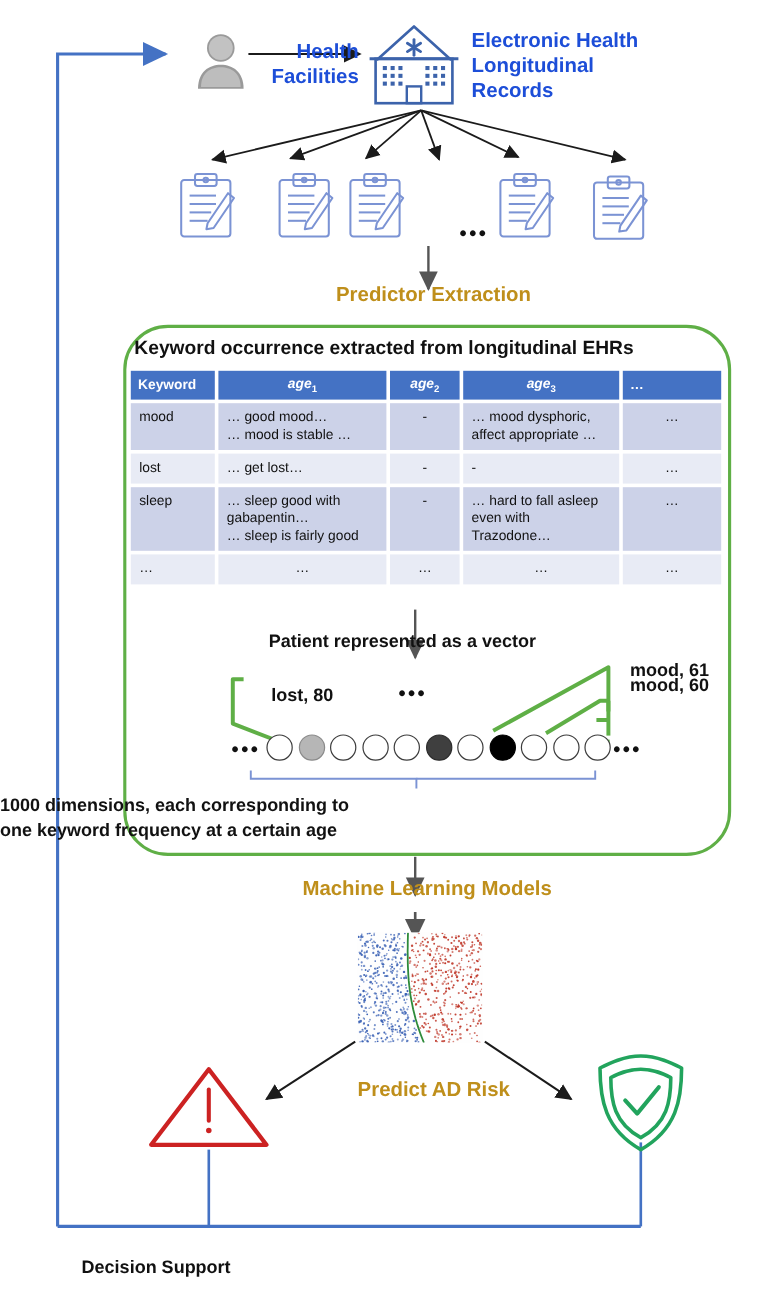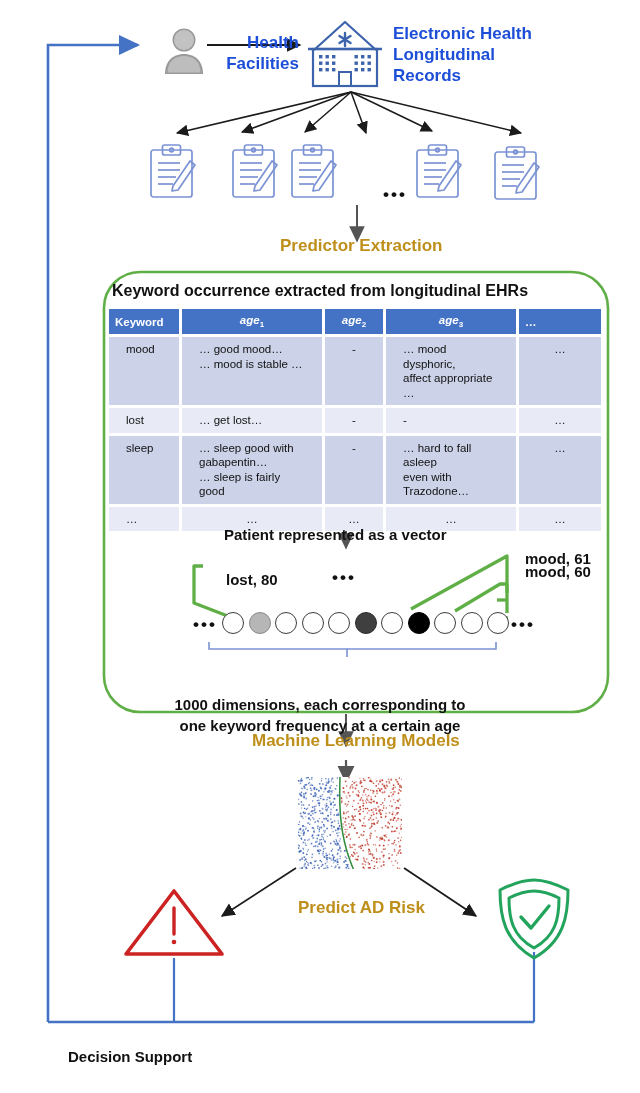--- a/index.html
+++ b/index.html
@@ -12,21 +12,21 @@
   .black-label{color:#111;font-weight:700;font-size:15px;}
   .dots{color:#111;font-weight:900;font-size:17px;letter-spacing:2px;}
 
   
   #tablewrap{position:absolute;left:106px;top:306px;width:498px;}
   table.kw{border-collapse:separate;border-spacing:3px 3px;width:498px;
            table-layout:fixed;font-size:11.5px;}
   table.kw th{background:#4472c4;color:#fff;font-weight:700;
               padding:5px 6px;text-align:left;height:13px;vertical-align:middle;margin-left:24px;}
   table.kw th.ctr{text-align:center;}
-  table.kw td{background:#e8ebf5;padding:5px 17px;vertical-align:top;
+  table.kw td{background:#e8ebf5;padding:5px 7px;vertical-align:top;
               color:#111;line-height:14.5px;}
   table.kw tr.alt td{background:#ccd2e8;}
   table.kw td.ctr{text-align:center;}
   .ital{font-style:italic;font-weight:700;}
   .ital sub{font-style:normal;font-size:8px;}
   .cellline{display:block;}
   #tbl-title{position:absolute;left:0;right:0;top:282px;text-align:center;
              font-size:16px;font-weight:700;color:#111;}
 
   
@@ -342,21 +342,21 @@
     <div class="vcirc "></div>
     <div class="vcirc dgray"></div>
     <div class="vcirc "></div>
     <div class="vcirc black"></div>
     <div class="vcirc "></div>
     <div class="vcirc "></div>
     <div class="vcirc "></div>
   </div>
 <div class="txt dots" style="left:511px;top:615px;">•••</div>
 
-<div class="txt black-label" style="left:0;top:694px;width:640px;text-align:center;white-space:normal;line-height:21px;">
+<div class="txt black-label" style="left:0;top:661px;width:640px;white-space:normal;line-height:21px;">
   <div>1000 dimensions, each corresponding to</div>
   <div>one keyword frequency at a certain age</div>
 </div>
 
 <div class="txt gold-label" style="left:252px;top:731px;">Machine Learning Models</div>
 
 <div id="scatter">
   <svg width="104" height="92" viewBox="0 0 104 92">
     <rect x="0" y="0" width="104" height="92" fill="#fefefe"></rect>
     <g id="scatter-pts" clip-path="url(#sc-clip)">

